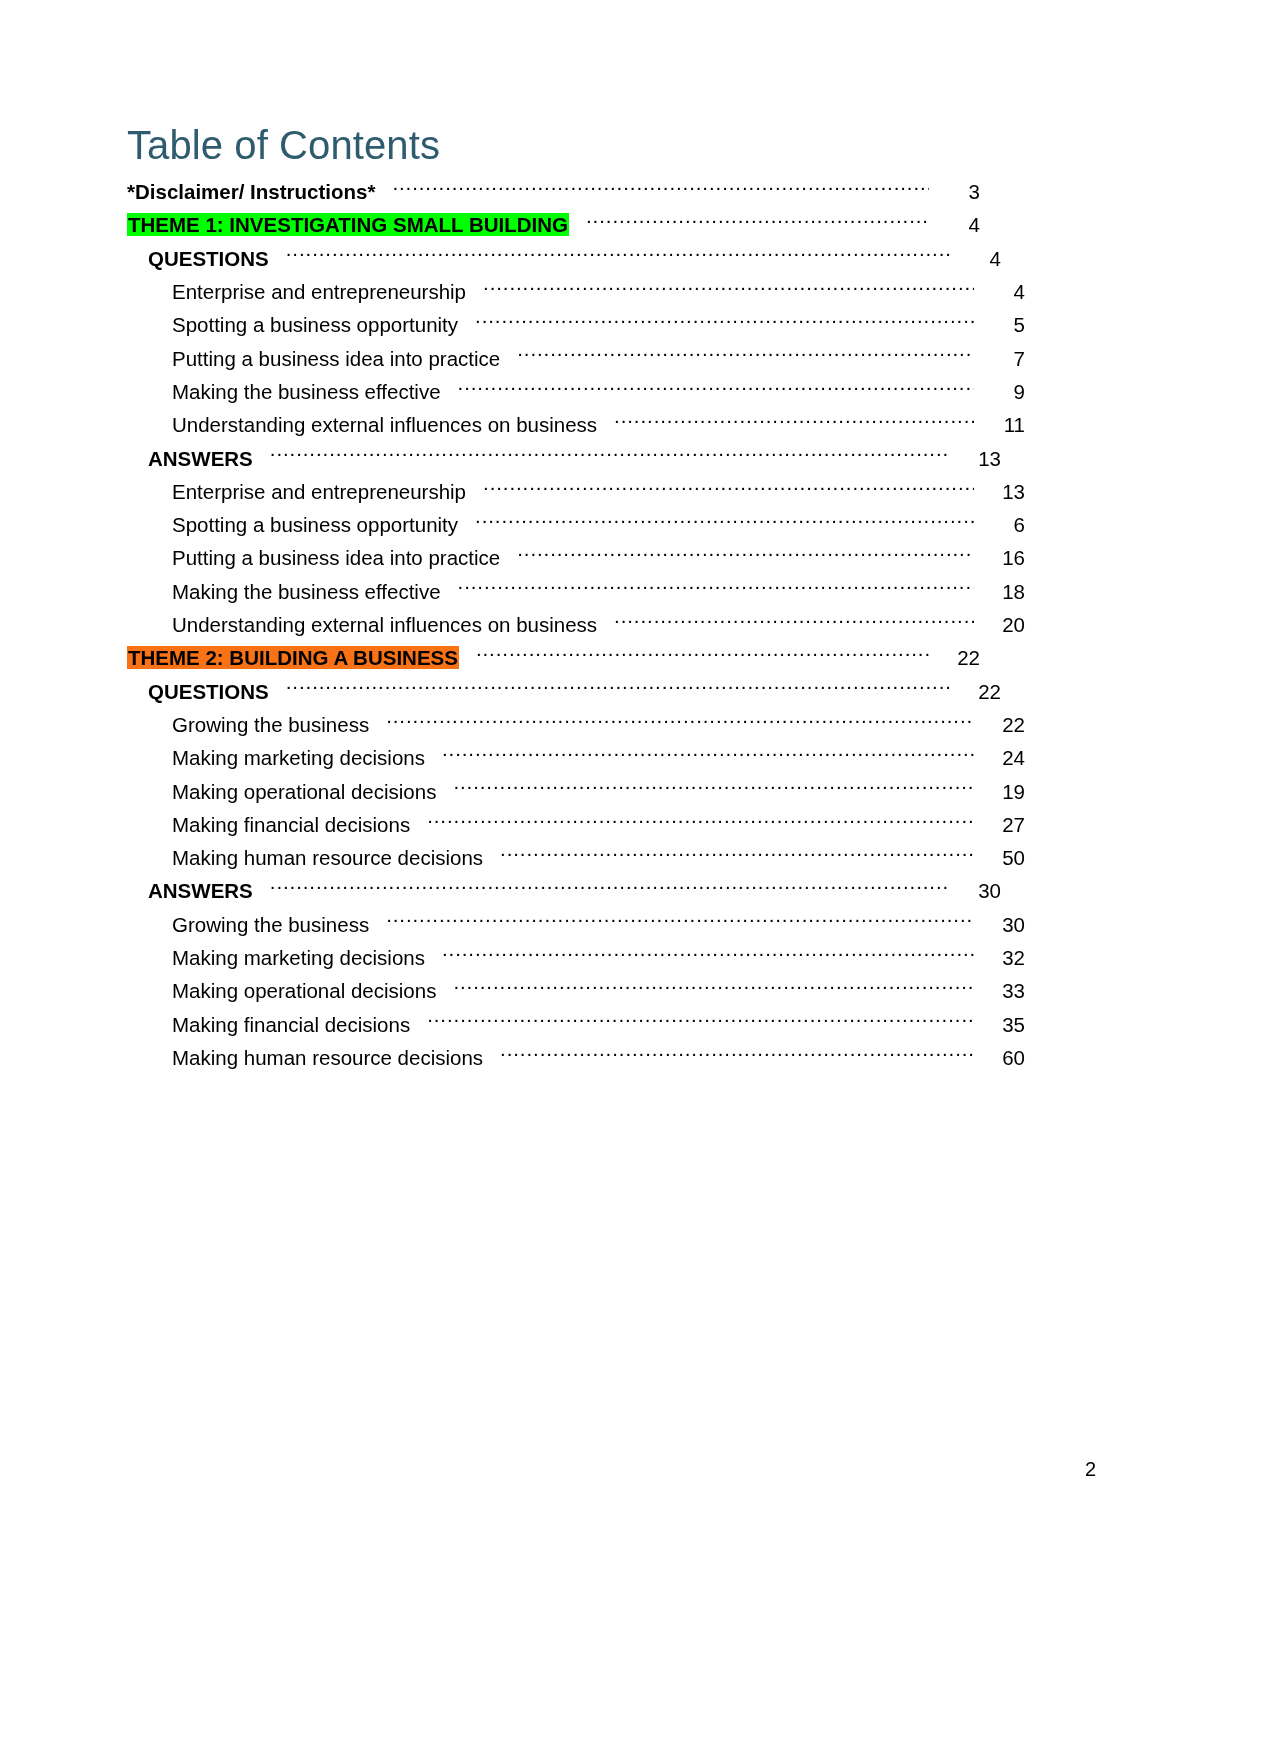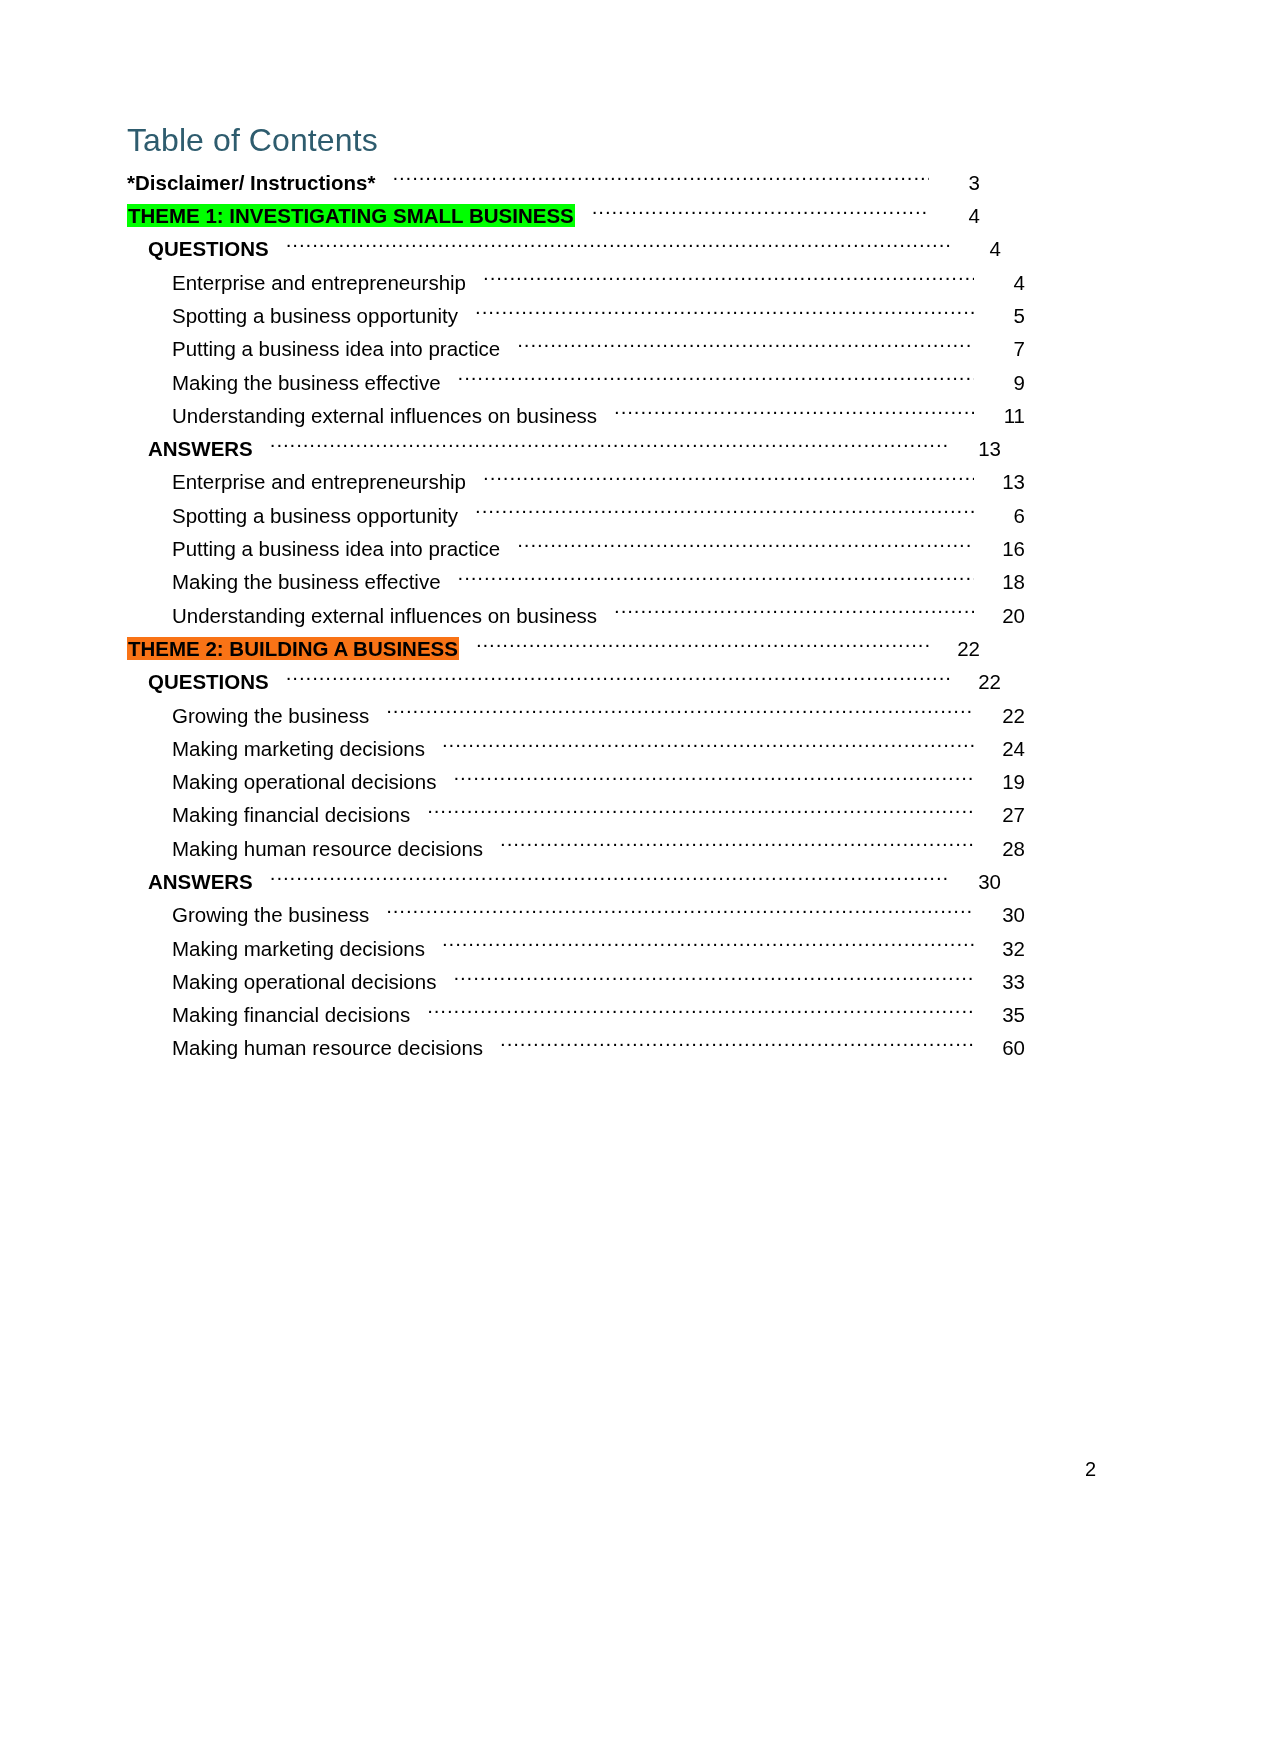--- a/index.html
+++ b/index.html
@@ -27,21 +27,21 @@
   #content {
     position: absolute;
     left: 127px;
     top: 122px;
     width: 853px;
   }
 
   
   .doc-title {
     font-family: "Liberation Sans", sans-serif;
-    font-size: 32px;
+    font-size: 40px;
     font-weight: 400;
     color: #2E5C6E;
     letter-spacing: 0.1px;
     line-height: 1.18;
     margin: 0 0 6px 0;
     white-space: nowrap;
   }
 
   
   .toc-row {
@@ -127,21 +127,21 @@
 
     <h1 class="doc-title" style="color: rgb(46, 92, 110);">Table of Contents</h1>
 
     <div id="toc-list">
         <div class="toc-row lvl1 bold">
           <span class="toc-label">*Disclaimer/ Instructions*</span>
           <span class="toc-leader"></span>
           <span class="toc-page">3</span>
         </div>
         <div class="toc-row lvl1 bold">
-          <span class="toc-label"><span class="hl" style="background-color: rgb(0, 255, 0);">THEME 1: INVESTIGATING SMALL BUSINESS</span></span>
+          <span class="toc-label"><span class="hl" style="background-color: rgb(0, 255, 0);">THEME 1: INVESTIGATING SMALL BUILDING</span></span>
           <span class="toc-leader"></span>
           <span class="toc-page">4</span>
         </div>
         <div class="toc-row lvl2 bold">
           <span class="toc-label">QUESTIONS</span>
           <span class="toc-leader"></span>
           <span class="toc-page">4</span>
         </div>
         <div class="toc-row lvl3">
           <span class="toc-label">Enterprise and entrepreneurship</span>
@@ -224,21 +224,21 @@
           <span class="toc-page">19</span>
         </div>
         <div class="toc-row lvl3">
           <span class="toc-label">Making financial decisions</span>
           <span class="toc-leader"></span>
           <span class="toc-page">27</span>
         </div>
         <div class="toc-row lvl3">
           <span class="toc-label">Making human resource decisions</span>
           <span class="toc-leader"></span>
-          <span class="toc-page">28</span>
+          <span class="toc-page">50</span>
         </div>
         <div class="toc-row lvl2 bold">
           <span class="toc-label">ANSWERS</span>
           <span class="toc-leader"></span>
           <span class="toc-page">30</span>
         </div>
         <div class="toc-row lvl3">
           <span class="toc-label">Growing the business</span>
           <span class="toc-leader"></span>
           <span class="toc-page">30</span>

